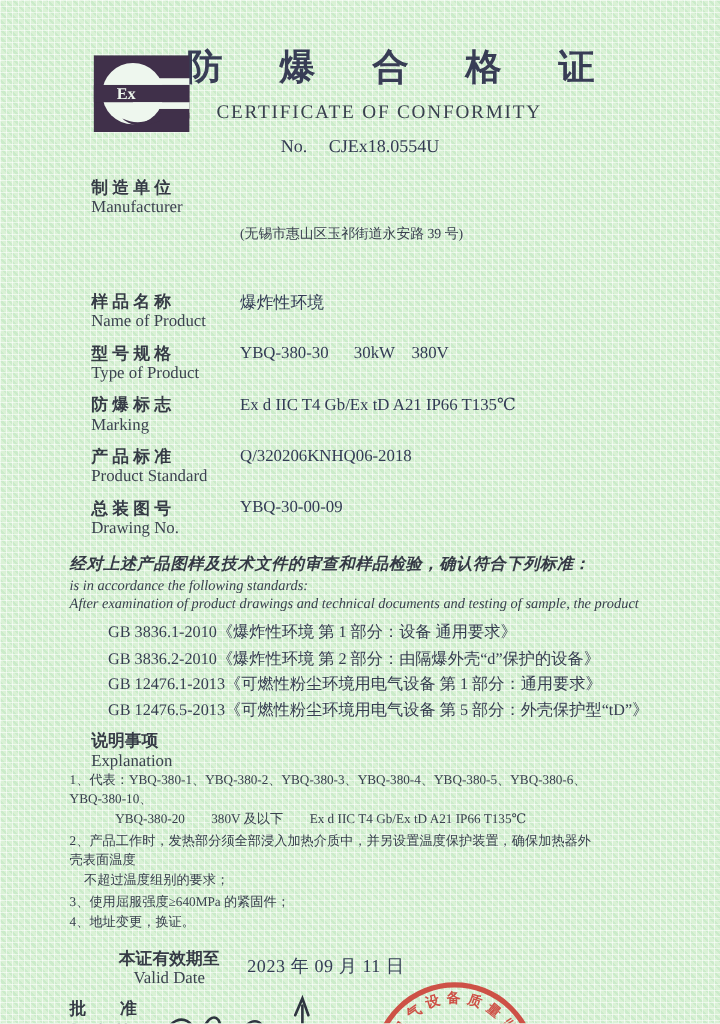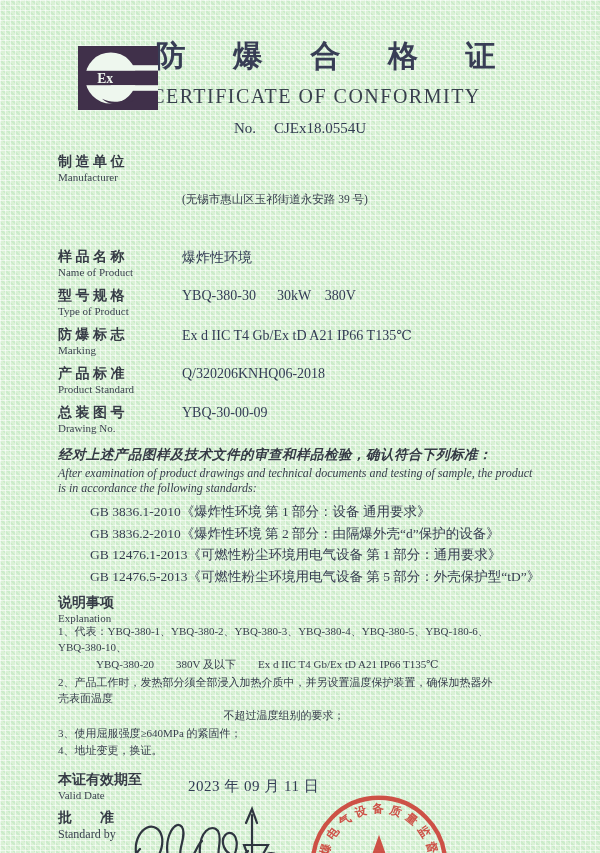--- a/index.html
+++ b/index.html
@@ -14,46 +14,46 @@
       linear-gradient(rgba(255,255,255,.55) 1px, transparent 1px),
       linear-gradient(90deg, rgba(255,255,255,.55) 1px, transparent 1px),
       repeating-linear-gradient(45deg, rgba(150,215,160,.22) 0 2px, transparent 2px 5px);
     background-size:5px 5px,5px 5px,auto;
   }
   .content{padding:0 24px 0 58px;}
   
   .header{position:relative;padding-top:36px;text-align:center;}
   .logo{position:absolute;left:78px;top:46px;width:80px;height:64px;}
   .title-zh{font-size:30px;font-weight:bold;letter-spacing:20px;color:#383d55;padding-left:71px;white-space:nowrap;}
-  .title-en{font-size:20px;letter-spacing:1.5px;color:#39404e;margin-top:8px;padding-left:32px;}
+  .title-en{font-size:16px;letter-spacing:1.5px;color:#39404e;margin-top:8px;padding-left:32px;}
   .cert-no{font-size:15px;margin-top:12px;padding-left:0;color:#333b52;}
   .cert-no .gap{display:inline-block;width:18px;}
   
   .fields{margin-top:16px;}
   .frow{display:flex;margin-bottom:9px;min-height:26px;}
-  .flabel{width:124px;flex:none;}
+  .flabel{width:124px;flex:none;margin-left:18px;}
   .flabel .zh{font-size:14px;font-weight:bold;color:#363b46;white-space:pre;}
-  .flabel .en{font-size:11px;color:#3c4350;margin-top:0px;font-family:Liberation Serif, serif;}
+  .flabel .en{font-size:14px;color:#3c4350;margin-top:0px;font-family:Liberation Serif, serif;}
   .fvalue{font-size:14px;color:#333c55;padding-top:1px;white-space:pre-wrap;}
   .fvalue .sub{font-size:11.5px;margin-top:6px;color:#39404e;}
   
   .statement{margin-top:12px;font-style:italic;}
   .statement .zh{font-size:13.5px;font-weight:bold;color:#353a45;letter-spacing:.5px;}
   .statement .en{font-size:12px;line-height:1.28;margin-top:2px;}
   .standards{margin:4px 0 0 32px;font-size:13.5px;line-height:1.62;color:#363d50;}
   
   .explan{display:flex;margin-top:6px;flex-direction:column;}
   .explan .flabel{width:86px;}
   .eitems{font-size:11px;line-height:1.42;color:#39404e;width:440px;}
   .eitems .cont1{padding-left:38px;}
-  .eitems .cont2{padding-left:12px;text-align:center;}
+  .eitems .cont2{padding-left:12px;}
   .eitems div{margin-bottom:2px;}
   
   .valid{display:flex;margin-top:10px;}
-  .valid .flabel{width:130px;}
+  .valid .flabel{width:130px;text-align:center;}
   .valid .fvalue{font-size:15px;padding-top:6px;letter-spacing:.5px;}
   
   .approval{position:relative;height:118px;margin-top:8px;}
   .app-label .zh{font-size:14px;font-weight:bold;white-space:pre;color:#363b46;}
   .app-label .en{font-size:12px;}
   .signature{position:absolute;left:62px;top:-8px;width:180px;height:92px;}
   .seal{position:absolute;left:248px;top:-18px;width:146px;height:146px;opacity:.88;}
 </style>
 </head>
 <body>
@@ -128,39 +128,39 @@
           <div class="zh">总 装 图 号</div>
           <div class="en">Drawing No.</div>
         </div>
         <div class="fvalue">YBQ-30-00-09</div>
       </div>
     </div>
 
     <div class="statement">
       <div class="zh">经对上述产品图样及技术文件的审查和样品检验，确认符合下列标准：</div>
       <div class="en">
+        <div>is in accordance the following standards:</div>
         <div>After examination of product drawings and technical documents and testing of sample, the product</div>
-        <div>is in accordance the following standards:</div>
       </div>
     </div>
 
     <div class="standards">
       <div>GB 3836.1-2010《爆炸性环境 第 1 部分：设备 通用要求》</div>
       <div>GB 3836.2-2010《爆炸性环境 第 2 部分：由隔爆外壳“d”保护的设备》</div>
       <div>GB 12476.1-2013《可燃性粉尘环境用电气设备 第 1 部分：通用要求》</div>
       <div>GB 12476.5-2013《可燃性粉尘环境用电气设备 第 5 部分：外壳保护型“tD”》</div>
     </div>
 
     <div class="explan">
       <div class="flabel">
         <div class="zh">说明事项</div>
         <div class="en">Explanation</div>
       </div>
       <div class="eitems">
-        <div>1、代表：YBQ-380-1、YBQ-380-2、YBQ-380-3、YBQ-380-4、YBQ-380-5、YBQ-180-6、YBQ-380-10、</div>
+        <div>1、代表：YBQ-380-1、YBQ-380-2、YBQ-380-3、YBQ-380-4、YBQ-380-5、YBQ-380-6、YBQ-380-10、</div>
         <div class="cont1">YBQ-380-20　　380V 及以下　　Ex d IIC T4 Gb/Ex tD A21 IP66 T135℃</div>
         <div>2、产品工作时，发热部分须全部浸入加热介质中，并另设置温度保护装置，确保加热器外壳表面温度</div>
         <div class="cont2">不超过温度组别的要求；</div>
         <div>3、使用屈服强度≥640MPa 的紧固件；</div>
         <div>4、地址变更，换证。</div>
       </div>
     </div>
 
     <div class="valid">
       <div class="flabel">

